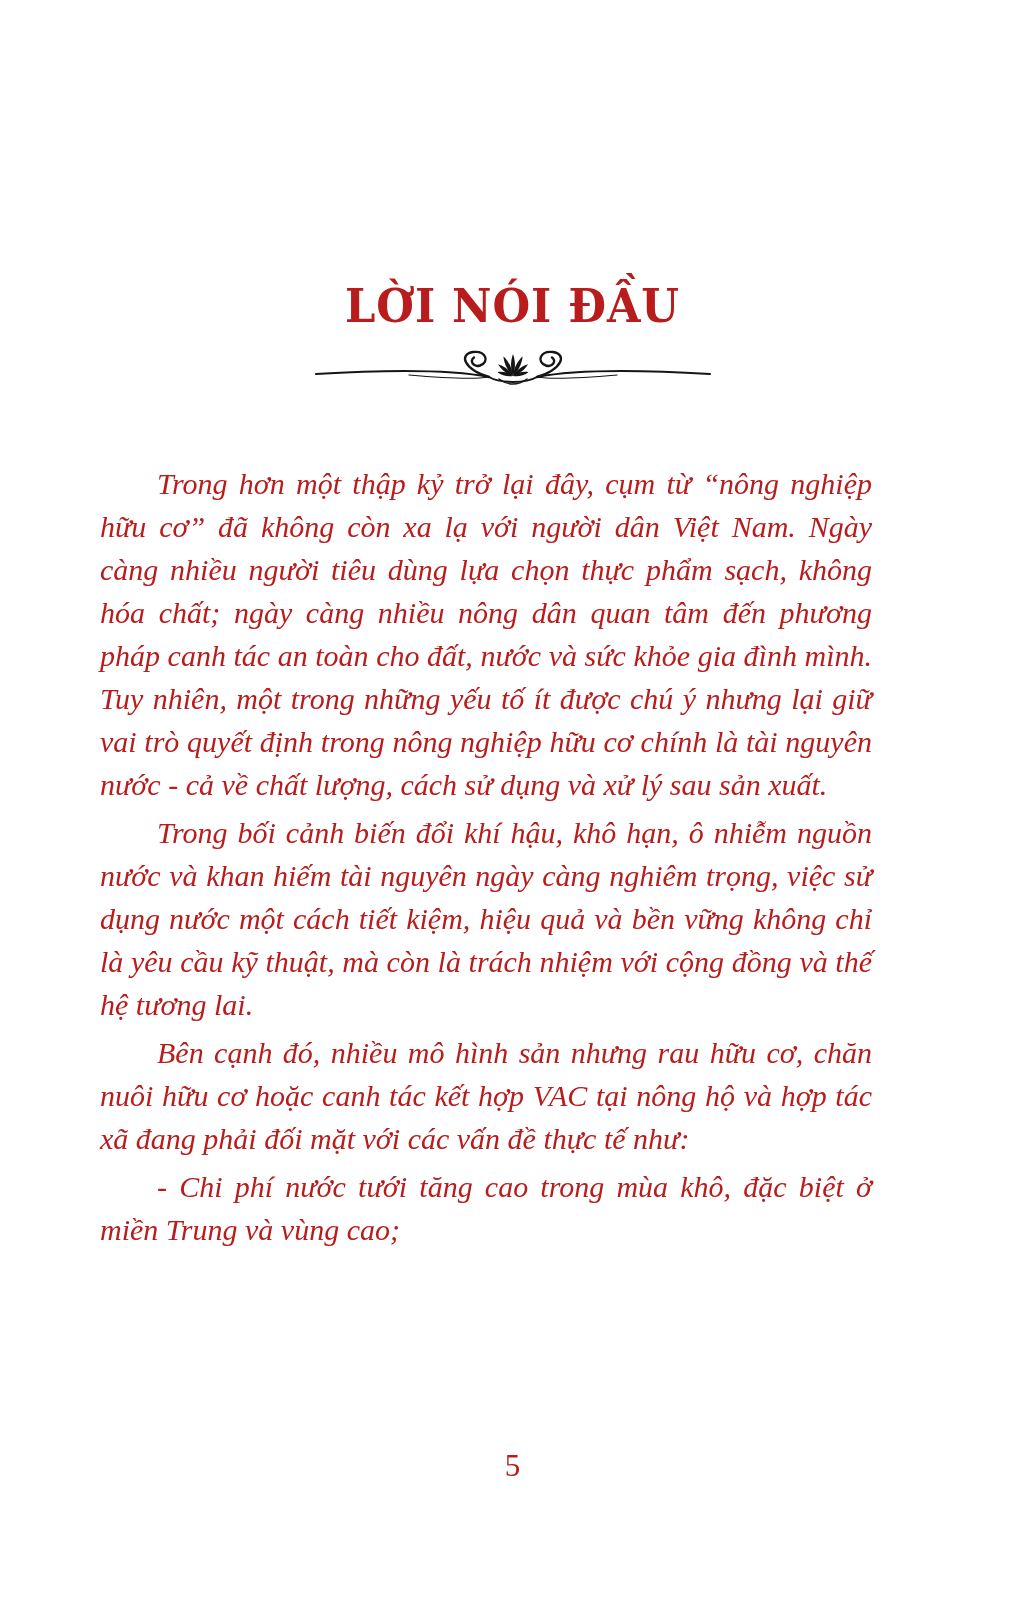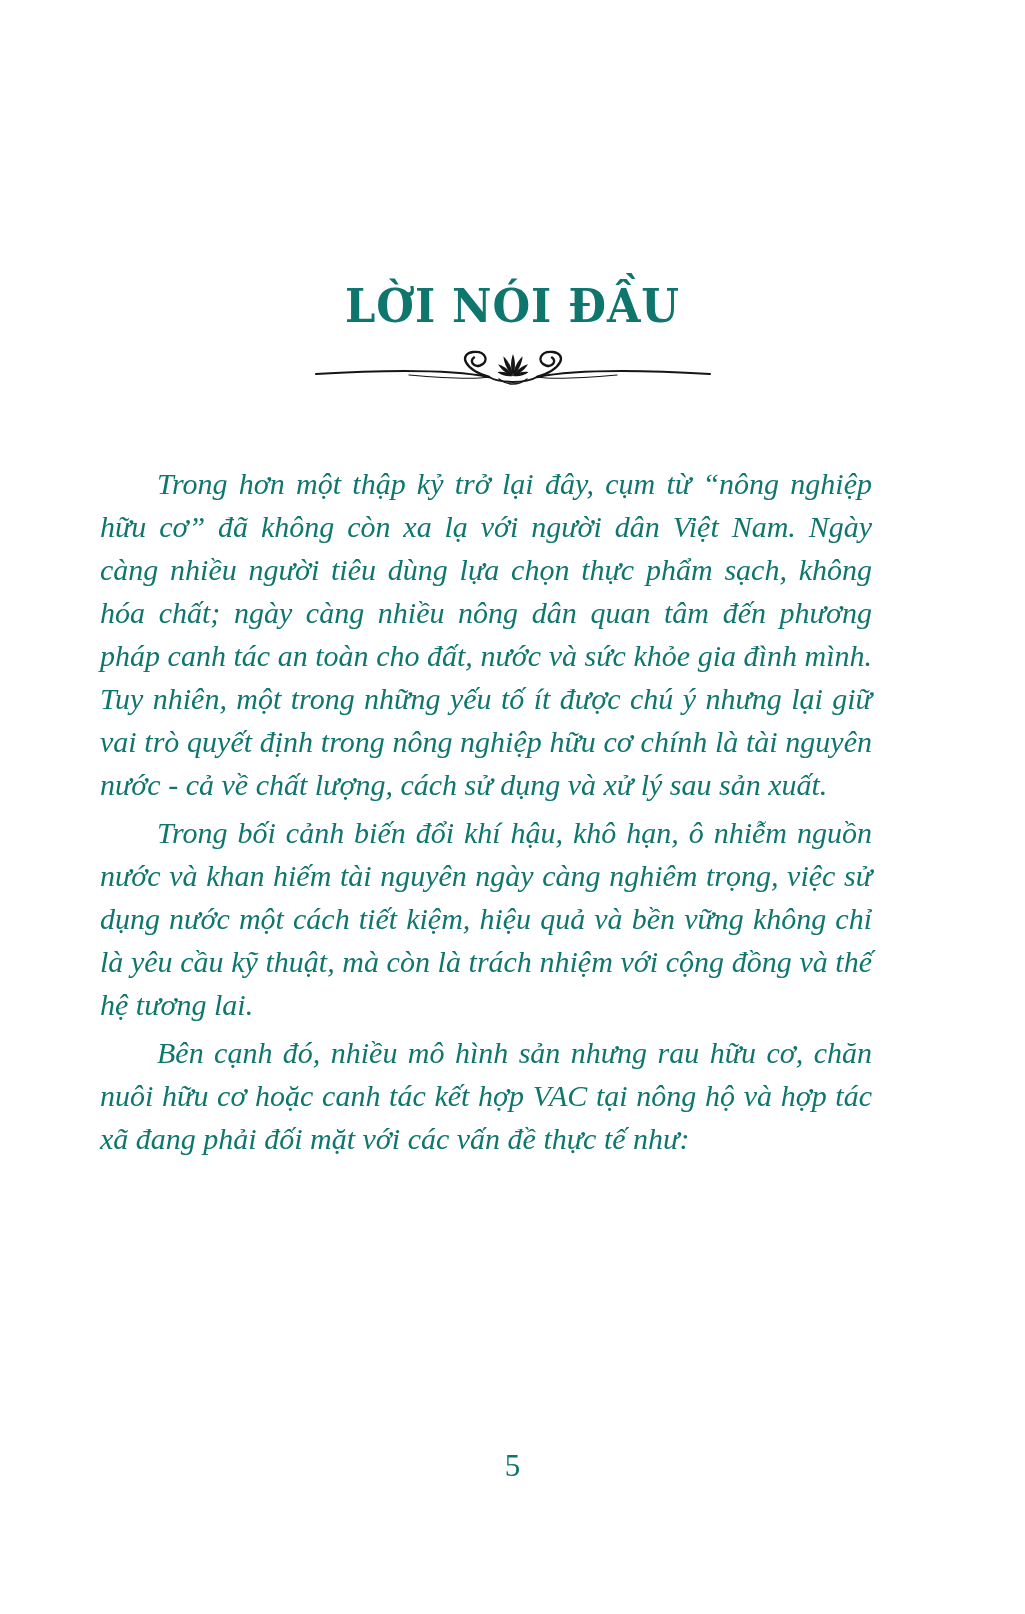--- a/index.html
+++ b/index.html
@@ -58,21 +58,21 @@
     left: 0;
     width: 100%;
     text-align: center;
     font-size: 31px;
     font-style: normal;
   }
 </style>
 </head>
 <body>
 
-<div class="page" style="color: #0f766e; background: rgb(255, 255, 255);">
+<div class="page" style="color: #b91c1c; background: rgb(255, 255, 255);">
 
   <h1 class="title">LỜI NÓI ĐẦU</h1>
 
   <div class="divider">
     <svg width="400" height="44" viewBox="0 0 400 44" aria-hidden="true">
       <g fill="none" stroke="#151515" stroke-linecap="round">
 
         <path d="M3 27 C 70 23, 135 22, 176 30" stroke-width="2"></path>
         <path d="M397 27 C 330 23, 265 22, 224 30" stroke-width="2"></path>
         <path d="M96 28 C 130 31, 158 33, 176 30" stroke-width="1.2"></path>
@@ -95,17 +95,18 @@
         <path d="M0 2 C -2.2 -3, -2.2 -9, 0 -14 C 2.2 -9, 2.2 -3, 0 2 Z" transform="rotate(-76 0 2)"></path>
         <path d="M0 2 C -2.2 -3, -2.2 -9, 0 -14 C 2.2 -9, 2.2 -3, 0 2 Z" transform="rotate(76 0 2)"></path>
       </g>
     </svg>
   </div>
 
   <div class="body-text">
       <p class="para">Trong hơn một thập kỷ trở lại đây, cụm từ “nông nghiệp hữu cơ” đã không còn xa lạ với người dân Việt Nam. Ngày càng nhiều người tiêu dùng lựa chọn thực phẩm sạch, không hóa chất; ngày càng nhiều nông dân quan tâm đến phương pháp canh tác an toàn cho đất, nước và sức khỏe gia đình mình. Tuy nhiên, một trong những yếu tố ít được chú ý nhưng lại giữ vai trò quyết định trong nông nghiệp hữu cơ chính là tài nguyên nước - cả về chất lượng, cách sử dụng và xử lý sau sản xuất.</p>
       <p class="para">Trong bối cảnh biến đổi khí hậu, khô hạn, ô nhiễm nguồn nước và khan hiếm tài nguyên ngày càng nghiêm trọng, việc sử dụng nước một cách tiết kiệm, hiệu quả và bền vững không chỉ là yêu cầu kỹ thuật, mà còn là trách nhiệm với cộng đồng và thế hệ tương lai.</p>
       <p class="para">Bên cạnh đó, nhiều mô hình sản nhưng rau hữu cơ, chăn nuôi hữu cơ hoặc canh tác kết hợp VAC tại nông hộ và hợp tác xã đang phải đối mặt với các vấn đề thực tế như:</p>
+      <p class="para">- Chi phí nước tưới tăng cao trong mùa khô, đặc biệt ở miền Trung và vùng cao;</p>
     </div>
 
   <div class="page-number">5</div>
 
 </div>
 
 </body></html>

